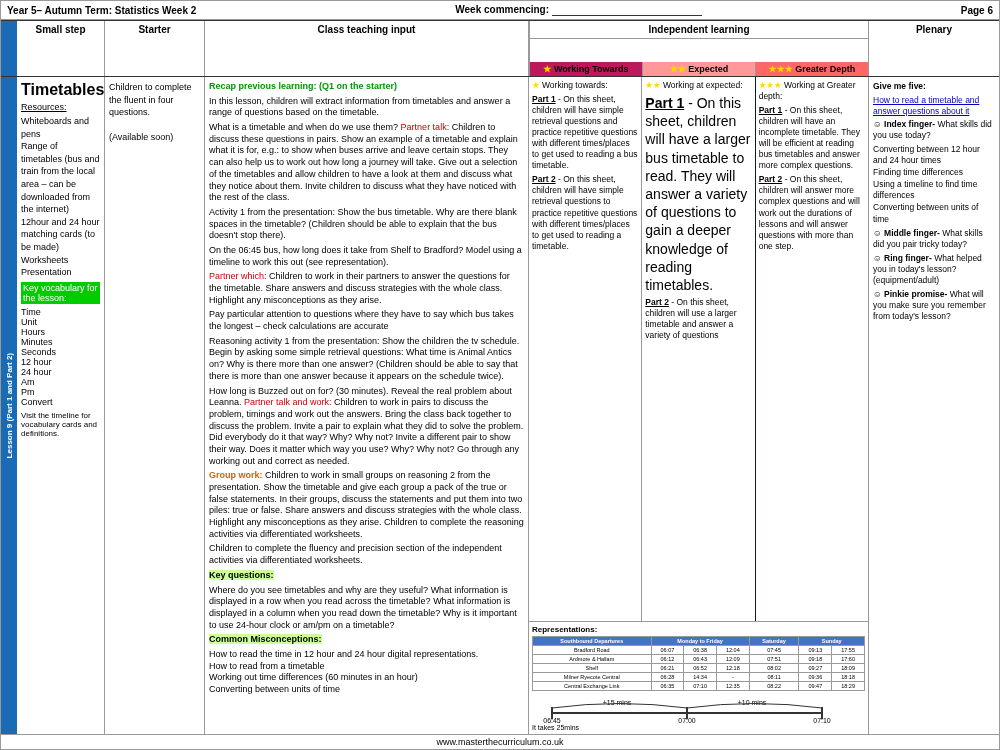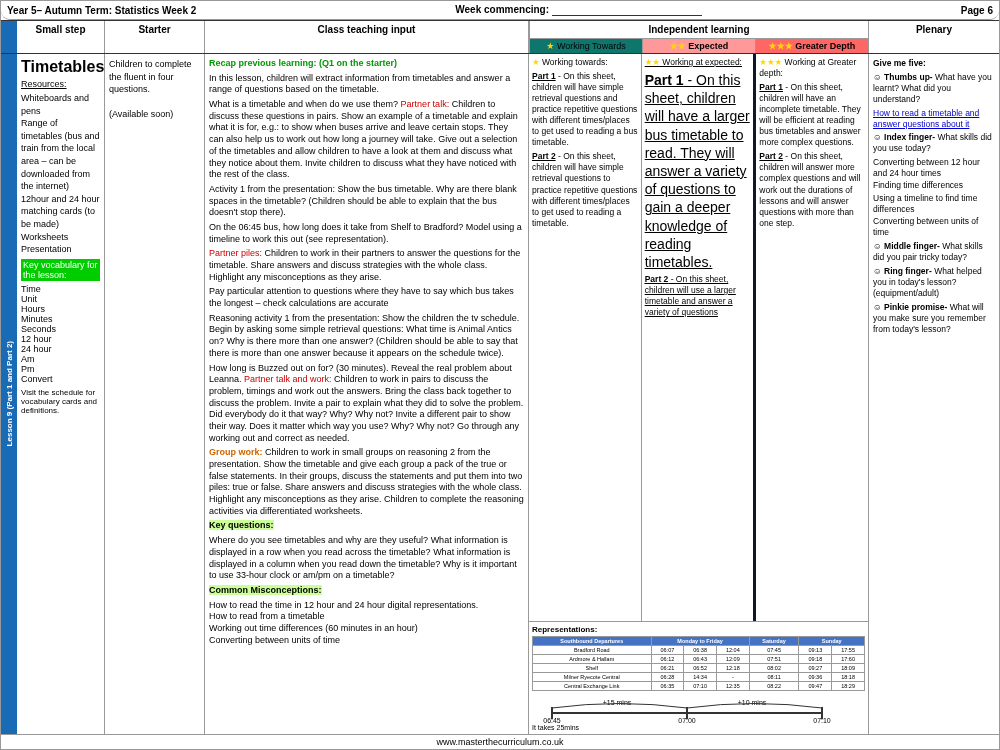--- a/index.html
+++ b/index.html
@@ -1,21 +1,21 @@
 <!DOCTYPE html>
 <html><head>
   <meta charset="utf-8">
   <style>
     * { box-sizing: border-box; margin: 0; padding: 0; }
     body { font-family: Arial, sans-serif; font-size: 10px; background: #fff; width: 1000px; height: 750px; overflow: hidden; }
     
     .page-wrapper { width: 1000px; height: 750px; border: 1px solid #999; display: flex; flex-direction: column; }
     
     
-    .page-header { display: flex; justify-content: space-between; align-items: center; padding: 3px 6px; border-bottom: 1px solid #999; font-size: 10px; font-weight: bold; border-radius: 9px; }
+    .page-header { display: flex; justify-content: space-between; align-items: center; padding: 3px 6px; border-bottom: 1px solid #999; font-size: 10px; font-weight: bold; }
     .col-small-step { width: 88px; min-width: 88px; text-align: center; padding: 3px; border-right: 1px solid #999; font-weight: bold; font-size: 10px; }
     .col-starter { width: 100px; min-width: 100px; text-align: center; padding: 3px; border-right: 1px solid #999; font-weight: bold; font-size: 10px; }
     .col-teaching { flex: 1; text-align: center; padding: 3px; border-right: 1px solid #999; font-weight: bold; font-size: 10px; }
     .col-plenary { width: 130px; min-width: 130px; text-align: center; padding: 3px; font-weight: bold; font-size: 10px; }
     
     
     .main-content { display: flex; flex: 1; overflow: hidden; }
     
     
     .lesson-sidebar { width: 16px; min-width: 16px; background: #1a6bb5; display: flex; align-items: center; justify-content: center; }
@@ -36,21 +36,21 @@
     .green-text { color: #009900; font-weight: bold; }
     .red-text { color: #cc0000; }
     .orange-text { color: #cc6600; font-weight: bold; }
     .green-highlight { background: #ccff99; font-weight: bold; display: inline; }
     p { margin-bottom: 3px; line-height: 1.3; }
     
     
     .independent-col { width: 340px; min-width: 340px; border-right: 1px solid #999; display: flex; flex-direction: column; overflow: hidden; }
     .ind-cols { display: flex; flex: 1; overflow: hidden; }
     .working-col { flex: 1; padding: 3px; border-right: 1px solid #999; font-size: 8.5px; overflow: hidden; }
-    .expected-col { flex: 1; padding: 3px; border-right: 3px solid #0f172a; font-size: 8.5px; overflow: hidden; text-decoration: underline; }
+    .expected-col { flex: 1; padding: 3px; border-right: 1px solid #0f172a; font-size: 8.5px; overflow: hidden; }
     .greater-col { flex: 1; padding: 3px; font-size: 8.5px; overflow: hidden; }
     
     .part-underline { text-decoration: underline; font-weight: bold; }
     
     .representations-area { border-top: 1px solid #999; padding: 3px; font-size: 8px; }
     
     
     .plenary-col { width: 130px; min-width: 130px; padding: 4px; font-size: 8.5px; overflow: hidden; }
     
     
@@ -73,24 +73,24 @@
     </span>
     <span>Page 6</span>
   </div>
 
   <div style="display: flex; border-bottom: 1px solid #333; border-top: 1px solid #333;">
     <div style="width:16px; min-width:16px; background:#1a6bb5;"></div>
     <div class="col-small-step">Small step</div>
     <div class="col-starter">Starter</div>
     <div class="col-teaching">Class teaching input</div>
 
-    <div style="width:340px; min-width:340px; display:flex; flex-direction:column; border-left:1px solid #999; border-right:1px solid #999;">
+    <div style="width:340px; min-width:340px; display:flex; flex-direction:column; border-left:1px solid #999; border-right:1px solid #999;gap:23px;">
       <div style="text-align:center; font-weight:bold; font-size:10px; padding:3px; border-bottom:1px solid #999;">Independent learning</div>
       <div style="display:flex;">
-        <div style="flex:1; text-align:center; padding:2px; font-size:9px; font-weight:normal; border-right:1px solid #999; background:#0f766e;">
+        <div style="flex:1; text-align:center; padding:2px; font-size:9px; font-weight:bold; border-right:1px solid #999; background:#be185d;">
           <span style="color:#ffd700;">★</span> <span>Working Towards</span>
         </div>
         <div style="flex:1; text-align:center; padding:2px; font-size:9px; font-weight:bold; border-right:1px solid #999; background:#ff9999;">
           <span style="color:#ffd700;">★★</span> <span>Expected</span>
         </div>
         <div style="flex:1; text-align:center; padding:2px; font-size:9px; font-weight:bold; background:#ff6666;">
           <span style="color:#ffd700;">★★★</span> <span>Greater Depth</span>
         </div>
       </div>
     </div>
@@ -106,43 +106,44 @@
     <div class="small-step-col">
       <div class="title">Timetables</div>
       <div class="resources">Resources:</div>
       <div style="font-size:9px; line-height:1.4;">
         Whiteboards and pens<br>Range of timetables (bus and train from the local area – can be downloaded from the internet)<br>12hour and 24 hour matching cards (to be made)<br>Worksheets<br>Presentation
       </div>
       <div class="key-vocab">Key vocabulary for the lesson:</div>
       <div class="vocab-list">
         Time<br>Unit<br>Hours<br>Minutes<br>Seconds<br>12 hour<br>24 hour<br>Am<br>Pm<br>Convert
       </div>
-      <div class="visit-text">Visit the schedule for vocabulary cards and definitions.</div>
+      <div class="visit-text">Visit the timeline for vocabulary cards and definitions.</div>
     </div>
 
     <div class="starter-col">
       <div style="font-size:9px; line-height:1.4;">
         Children to complete the fluent in four questions.<br><br>
         <span>(Available soon)</span>
       </div>
     </div>
 
     <div class="teaching-col">
       <p><span class="green-text">Recap previous learning: (Q1 on the starter)</span></p>
       <p>In this lesson, children will extract information from timetables and answer a range of questions based on the timetable.</p>
       <p>What is a timetable and when do we use them? <span class="red-text">Partner talk:</span> Children to discuss these questions in pairs. Show an example of a timetable and explain what it is for, e.g.: to show when buses arrive and leave certain stops. They can also help us to work out how long a journey will take. Give out a selection of the timetables and allow children to have a look at them and discuss what they notice about them. Invite children to discuss what they have noticed with the rest of the class.</p>
       <p>Activity 1 from the presentation: Show the bus timetable. Why are there blank spaces in the timetable? (Children should be able to explain that the bus doesn't stop there).</p>
       <p>On the 06:45 bus, how long does it take from Shelf to Bradford? Model using a timeline to work this out (see representation).</p>
-      <p><span class="red-text">Partner piles:</span> Children to work in their partners to answer the questions for the timetable. Share answers and discuss strategies with the whole class. Highlight any misconceptions as they arise.</p>
+      <p><span class="red-text">Partner which:</span> Children to work in their partners to answer the questions for the timetable. Share answers and discuss strategies with the whole class. Highlight any misconceptions as they arise.</p>
       <p>Pay particular attention to questions where they have to say which bus takes the longest – check calculations are accurate</p>
       <p>Reasoning activity 1 from the presentation: Show the children the tv schedule. Begin by asking some simple retrieval questions: What time is Animal Antics on? Why is there more than one answer? (Children should be able to say that there is more than one answer because it appears on the schedule twice).</p>
       <p>How long is Buzzed out on for? (30 minutes). Reveal the real problem about Leanna. <span class="red-text">Partner talk and work:</span> Children to work in pairs to discuss the problem, timings and work out the answers. Bring the class back together to discuss the problem. Invite a pair to explain what they did to solve the problem. Did everybody do it that way? Why? Why not? Invite a different pair to show their way. Does it matter which way you use? Why? Why not? Go through any working out and correct as needed.</p>
       <p><span class="orange-text">Group work:</span> Children to work in small groups on reasoning 2 from the presentation. Show the timetable and give each group a pack of the true or false statements. In their groups, discuss the statements and put them into two piles: true or false. Share answers and discuss strategies with the whole class. Highlight any misconceptions as they arise. Children to complete the reasoning activities via differentiated worksheets.</p>
+      <p>Children to complete the fluency and precision section of the independent activities via differentiated worksheets.</p>
       <p><span class="green-highlight">Key questions:</span></p>
-      <p>Where do you see timetables and why are they useful? What information is displayed in a row when you read across the timetable? What information is displayed in a column when you read down the timetable? Why is it important to use 33-hour clock or am/pm on a timetable?</p>
+      <p>Where do you see timetables and why are they useful? What information is displayed in a row when you read across the timetable? What information is displayed in a column when you read down the timetable? Why is it important to use 24-hour clock or am/pm on a timetable?</p>
       <p><span class="green-highlight">Common Misconceptions:</span></p>
       <p>How to read the time in 12 hour and 24 hour digital representations.<br>How to read from a timetable<br>Working out time differences (60 minutes in an hour)<br>Converting between units of time</p>
     </div>
 
     <div class="independent-col">
       <div class="ind-cols">
 
         <div class="working-col">
           <p style="font-size:8.5px;"><span style="color:#ffd700;">★</span> Working towards:</p>
           <p style="font-size:8.5px;"><span class="part-underline">Part 1</span> - On this sheet, children will have simple retrieval questions and practice repetitive questions with different times/places to get used to reading a bus timetable.</p>
@@ -242,21 +243,20 @@
             <text x="155" y="28" font-size="7" text-anchor="middle">07:00</text>
             <text x="290" y="28" font-size="7" text-anchor="middle">07:10</text>
           </svg>
         </div>
         <div style="font-size:7px; margin-top:1px;">It takes 25mins</div>
       </div>
     </div>
 
     <div class="plenary-col">
       <p style="font-weight:bold; margin-bottom:3px;">Give me five:</p>
-      <p>☺ <span style="font-weight:bold;">Thumbs up-</span> <span>What have you learnt? What did you understand?</span></p>
       <p style="color:#0000cc; text-decoration:underline; margin-bottom:2px;">How to read a timetable and answer questions about it</p>
       <p>☺ <span style="font-weight:bold;">Index finger-</span> <span>What skills did you use today?</span></p>
       <p style="margin-bottom:1px;">Converting between 12 hour and 24 hour times</p>
       <p style="margin-bottom:1px;">Finding time differences</p>
       <p style="margin-bottom:1px;">Using a timeline to find time differences</p>
       <p style="margin-bottom:3px;">Converting between units of time</p>
       <p>☺ <span style="font-weight:bold;">Middle finger-</span> <span>What skills did you pair tricky today?</span></p>
       <p style="margin-top:3px;">☺ <span style="font-weight:bold;">Ring finger-</span> <span>What helped you in today's lesson? (equipment/adult)</span></p>
       <p style="margin-top:3px;">☺ <span style="font-weight:bold;">Pinkie promise-</span> <span>What will you make sure you remember from today's lesson?</span></p>
     </div>

